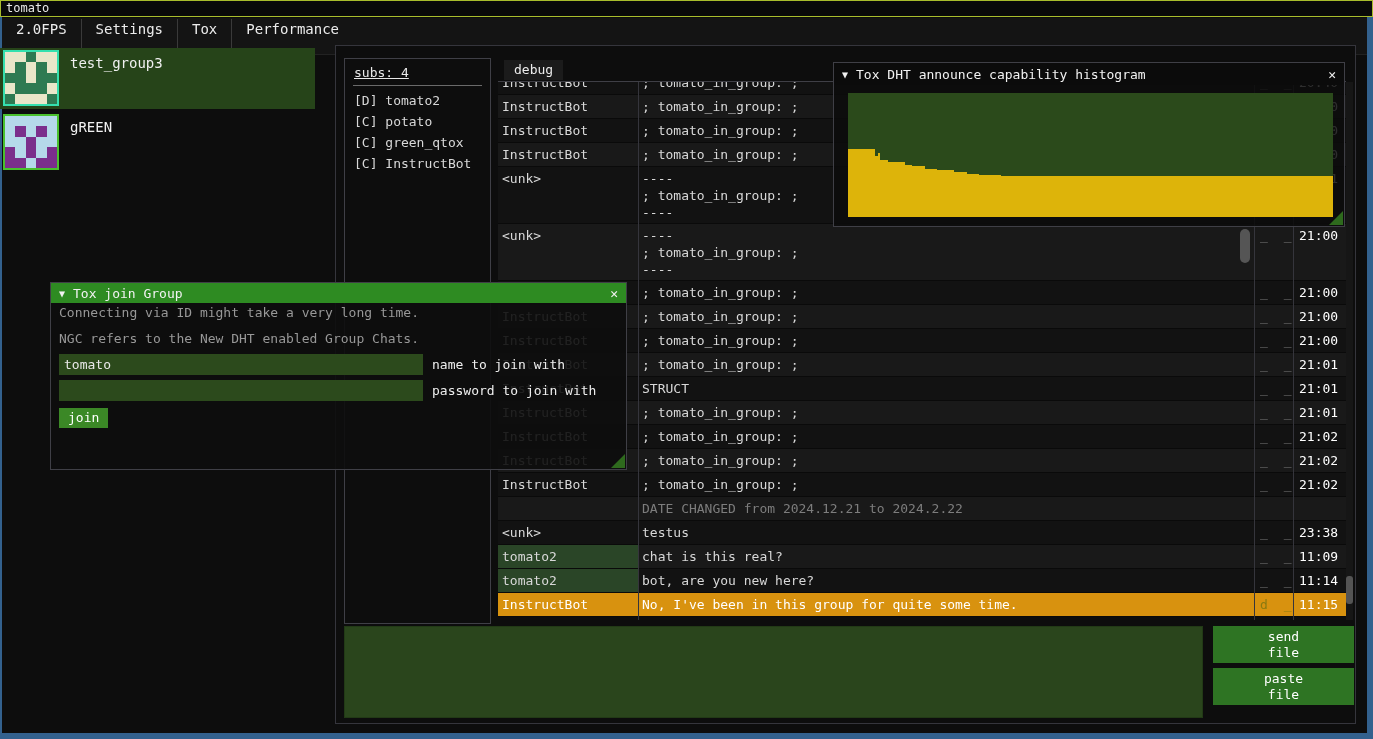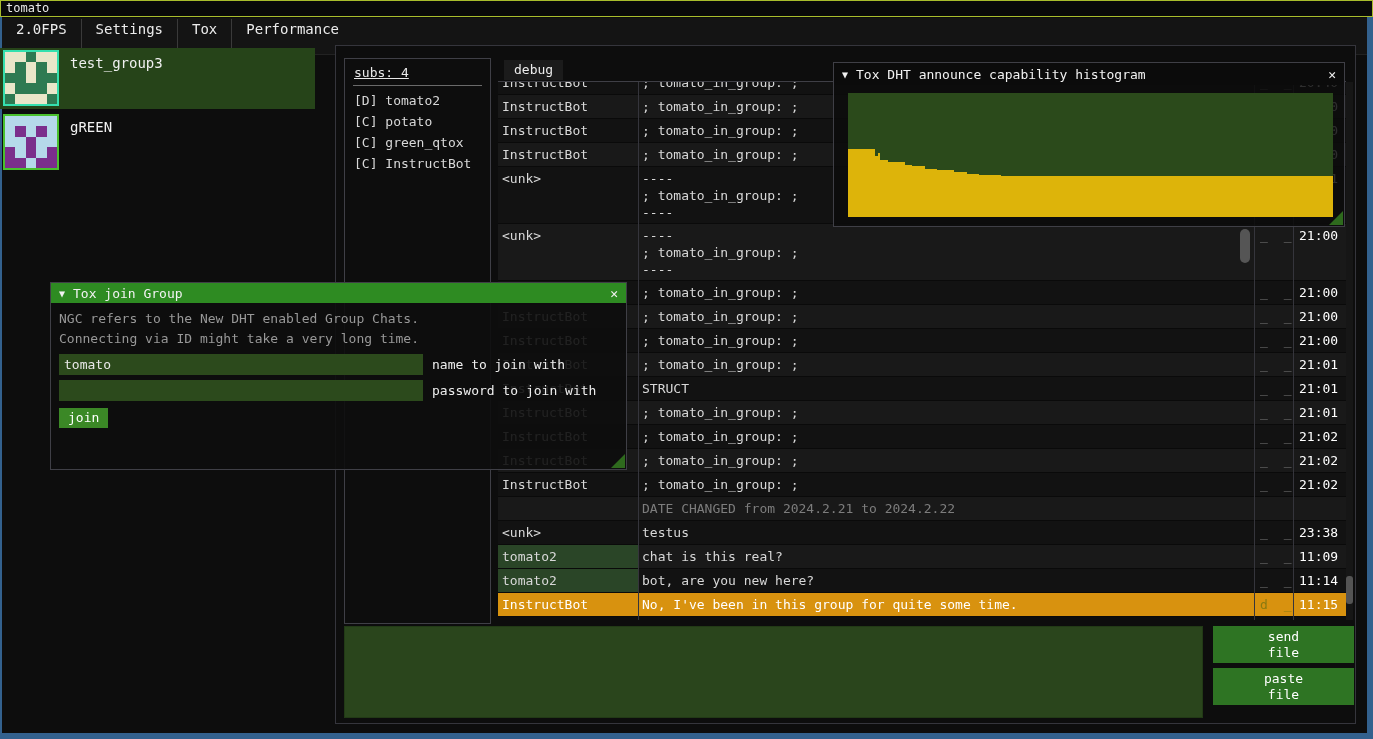--- a/index.html
+++ b/index.html
@@ -274,21 +274,21 @@
           <div class="cell time">21:02</div>
         </div>
         <div class="chat-row">
           <div class="cell name">InstructBot</div>
           <div class="cell msg">; tomato_in_group: ;</div>
           <div class="cell status">_ _</div>
           <div class="cell time">21:02</div>
         </div>
         <div class="chat-row">
           <div class="cell name"></div>
-          <div class="cell msg system">DATE CHANGED from 2024.2.21 to 2024.2.22</div>
+          <div class="cell msg system">DATE CHANGED from 2024.12.21 to 2024.2.22</div>
           <div class="cell status"></div>
           <div class="cell time"></div>
         </div>
         <div class="chat-row">
           <div class="cell name">&lt;unk&gt;</div>
           <div class="cell msg">testus</div>
           <div class="cell status">_ _</div>
           <div class="cell time">23:38</div>
         </div>
         <div class="chat-row">
@@ -354,22 +354,22 @@
     <div class="grip"></div>
   </div>
 
   <div class="abs fwin" id="join-win">
     <div class="fwin-title">
       <span class="collapse">▼</span>
       <span>Tox join Group</span>
       <span class="spacer"></span>
       <span class="closex">✕</span>
     </div>
+    <div class="join-desc" style="margin-top:0;">Connecting via ID might take a very long time.</div>
     <div class="join-desc">NGC refers to the New DHT enabled Group Chats.</div>
-    <div class="join-desc" style="margin-top:0;">Connecting via ID might take a very long time.</div>
     <div>
         <div class="join-row">
           <input class="join-input" value="tomato" style="">
           <div class="join-label">name to join with</div>
         </div>
         <div class="join-row">
           <input class="join-input" style="">
           <div class="join-label">password to join with</div>
         </div>
       </div>

